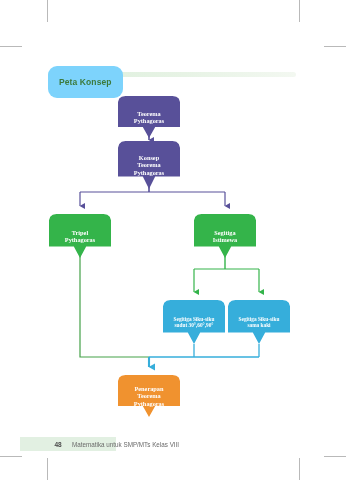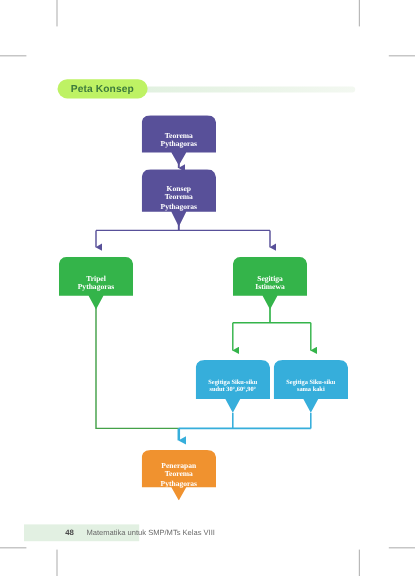--- a/index.html
+++ b/index.html
@@ -48,24 +48,24 @@
     top: 6px;
     width: 248px;
     height: 5px;
     border-radius: 3px;
     background: linear-gradient(to right, #dcefdc 0%, #e7f3e5 55%, #f3f8f1 100%);
   }
   .heading-pill {
     position: absolute;
     left: 0;
     top: 0;
-    height: 16px;
+    height: 32px;
     padding: 0 11px;
     border-radius: 9px;
-    background: #bef264;
+    background: #7dd3fc;
     display: flex;
     align-items: center;
     justify-content: center;
   }
   .heading-pill span {
     font-size: 8.5px;
     font-weight: bold;
     color: #3c7a3c;
     letter-spacing: 0.1px;
     white-space: nowrap;

